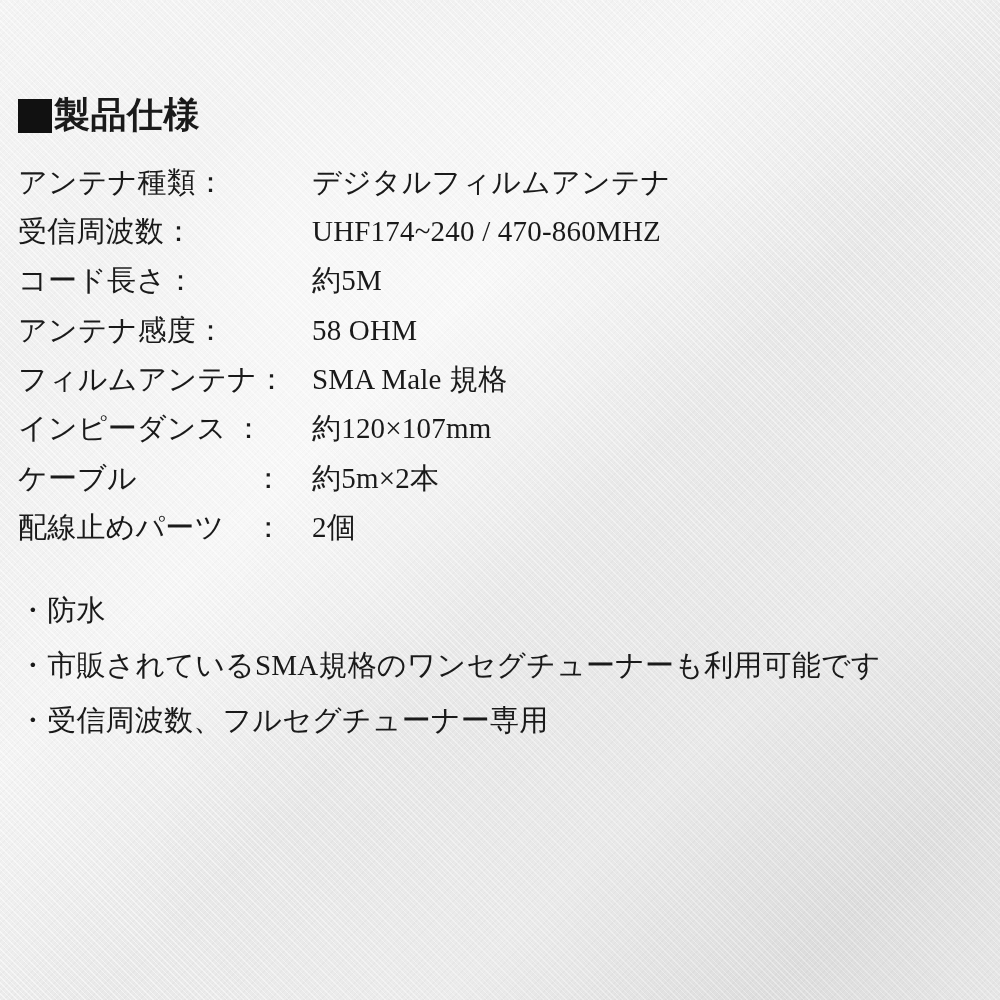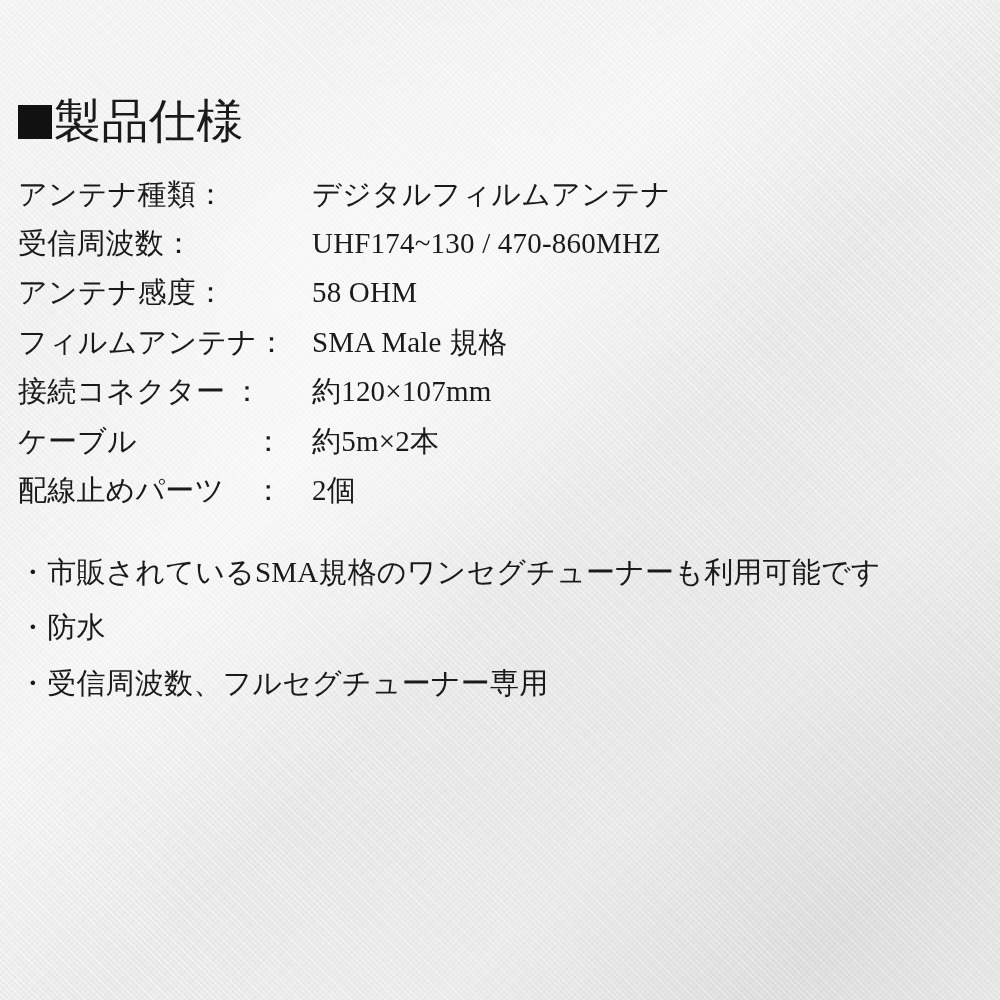--- a/index.html
+++ b/index.html
@@ -44,23 +44,23 @@
   }
 
   #content {
     position: relative;
     z-index: 2;
     padding: 96px 0 0 18px;
     color: #1a1a1a;
   }
 
   .section-heading {
-    font-size: 47px;
+    font-size: 36px;
     line-height: 1.1;
-    font-weight: normal;
+    font-weight: bold;
     margin: 0 0 14px 0;
     letter-spacing: 0.5px;
     display: flex;
     align-items: center;
   }
   .marker-square {
     display: inline-block;
     width: 34px;
     height: 34px;
     background: #111111;
@@ -116,45 +116,49 @@
     </h1>
 
     <table class="spec-table">
       <tbody>
         <tr class="spec-row">
           <td class="spec-label">アンテナ種類：</td>
           <td class="spec-value">デジタルフィルムアンテナ</td>
         </tr>
         <tr class="spec-row">
           <td class="spec-label">受信周波数：</td>
-          <td class="spec-value">UHF174~130 / 470-860MHZ</td>
+          <td class="spec-value">UHF174~240 / 470-860MHZ</td>
+        </tr>
+        <tr class="spec-row">
+          <td class="spec-label">コード長さ：</td>
+          <td class="spec-value">約5M</td>
         </tr>
         <tr class="spec-row">
           <td class="spec-label">アンテナ感度：</td>
           <td class="spec-value">58 OHM</td>
         </tr>
         <tr class="spec-row">
           <td class="spec-label">フィルムアンテナ：</td>
           <td class="spec-value">SMA Male 規格</td>
         </tr>
         <tr class="spec-row">
-          <td class="spec-label">接続コネクター ：</td>
+          <td class="spec-label">インピーダンス ：</td>
           <td class="spec-value">約120×107mm</td>
         </tr>
         <tr class="spec-row">
           <td class="spec-label">ケーブル　　　　：</td>
           <td class="spec-value">約5m×2本</td>
         </tr>
         <tr class="spec-row">
           <td class="spec-label">配線止めパーツ　：</td>
           <td class="spec-value">2個</td>
         </tr>
       </tbody>
     </table>
 
     <div class="notes">
+      <div class="note-line">・防水</div>
       <div class="note-line">・市販されているSMA規格のワンセグチューナーも利用可能です</div>
-      <div class="note-line">・防水</div>
       <div class="note-line">・受信周波数、フルセグチューナー専用</div>
     </div>
 
   </div>
 </div>
 
 </body></html>

